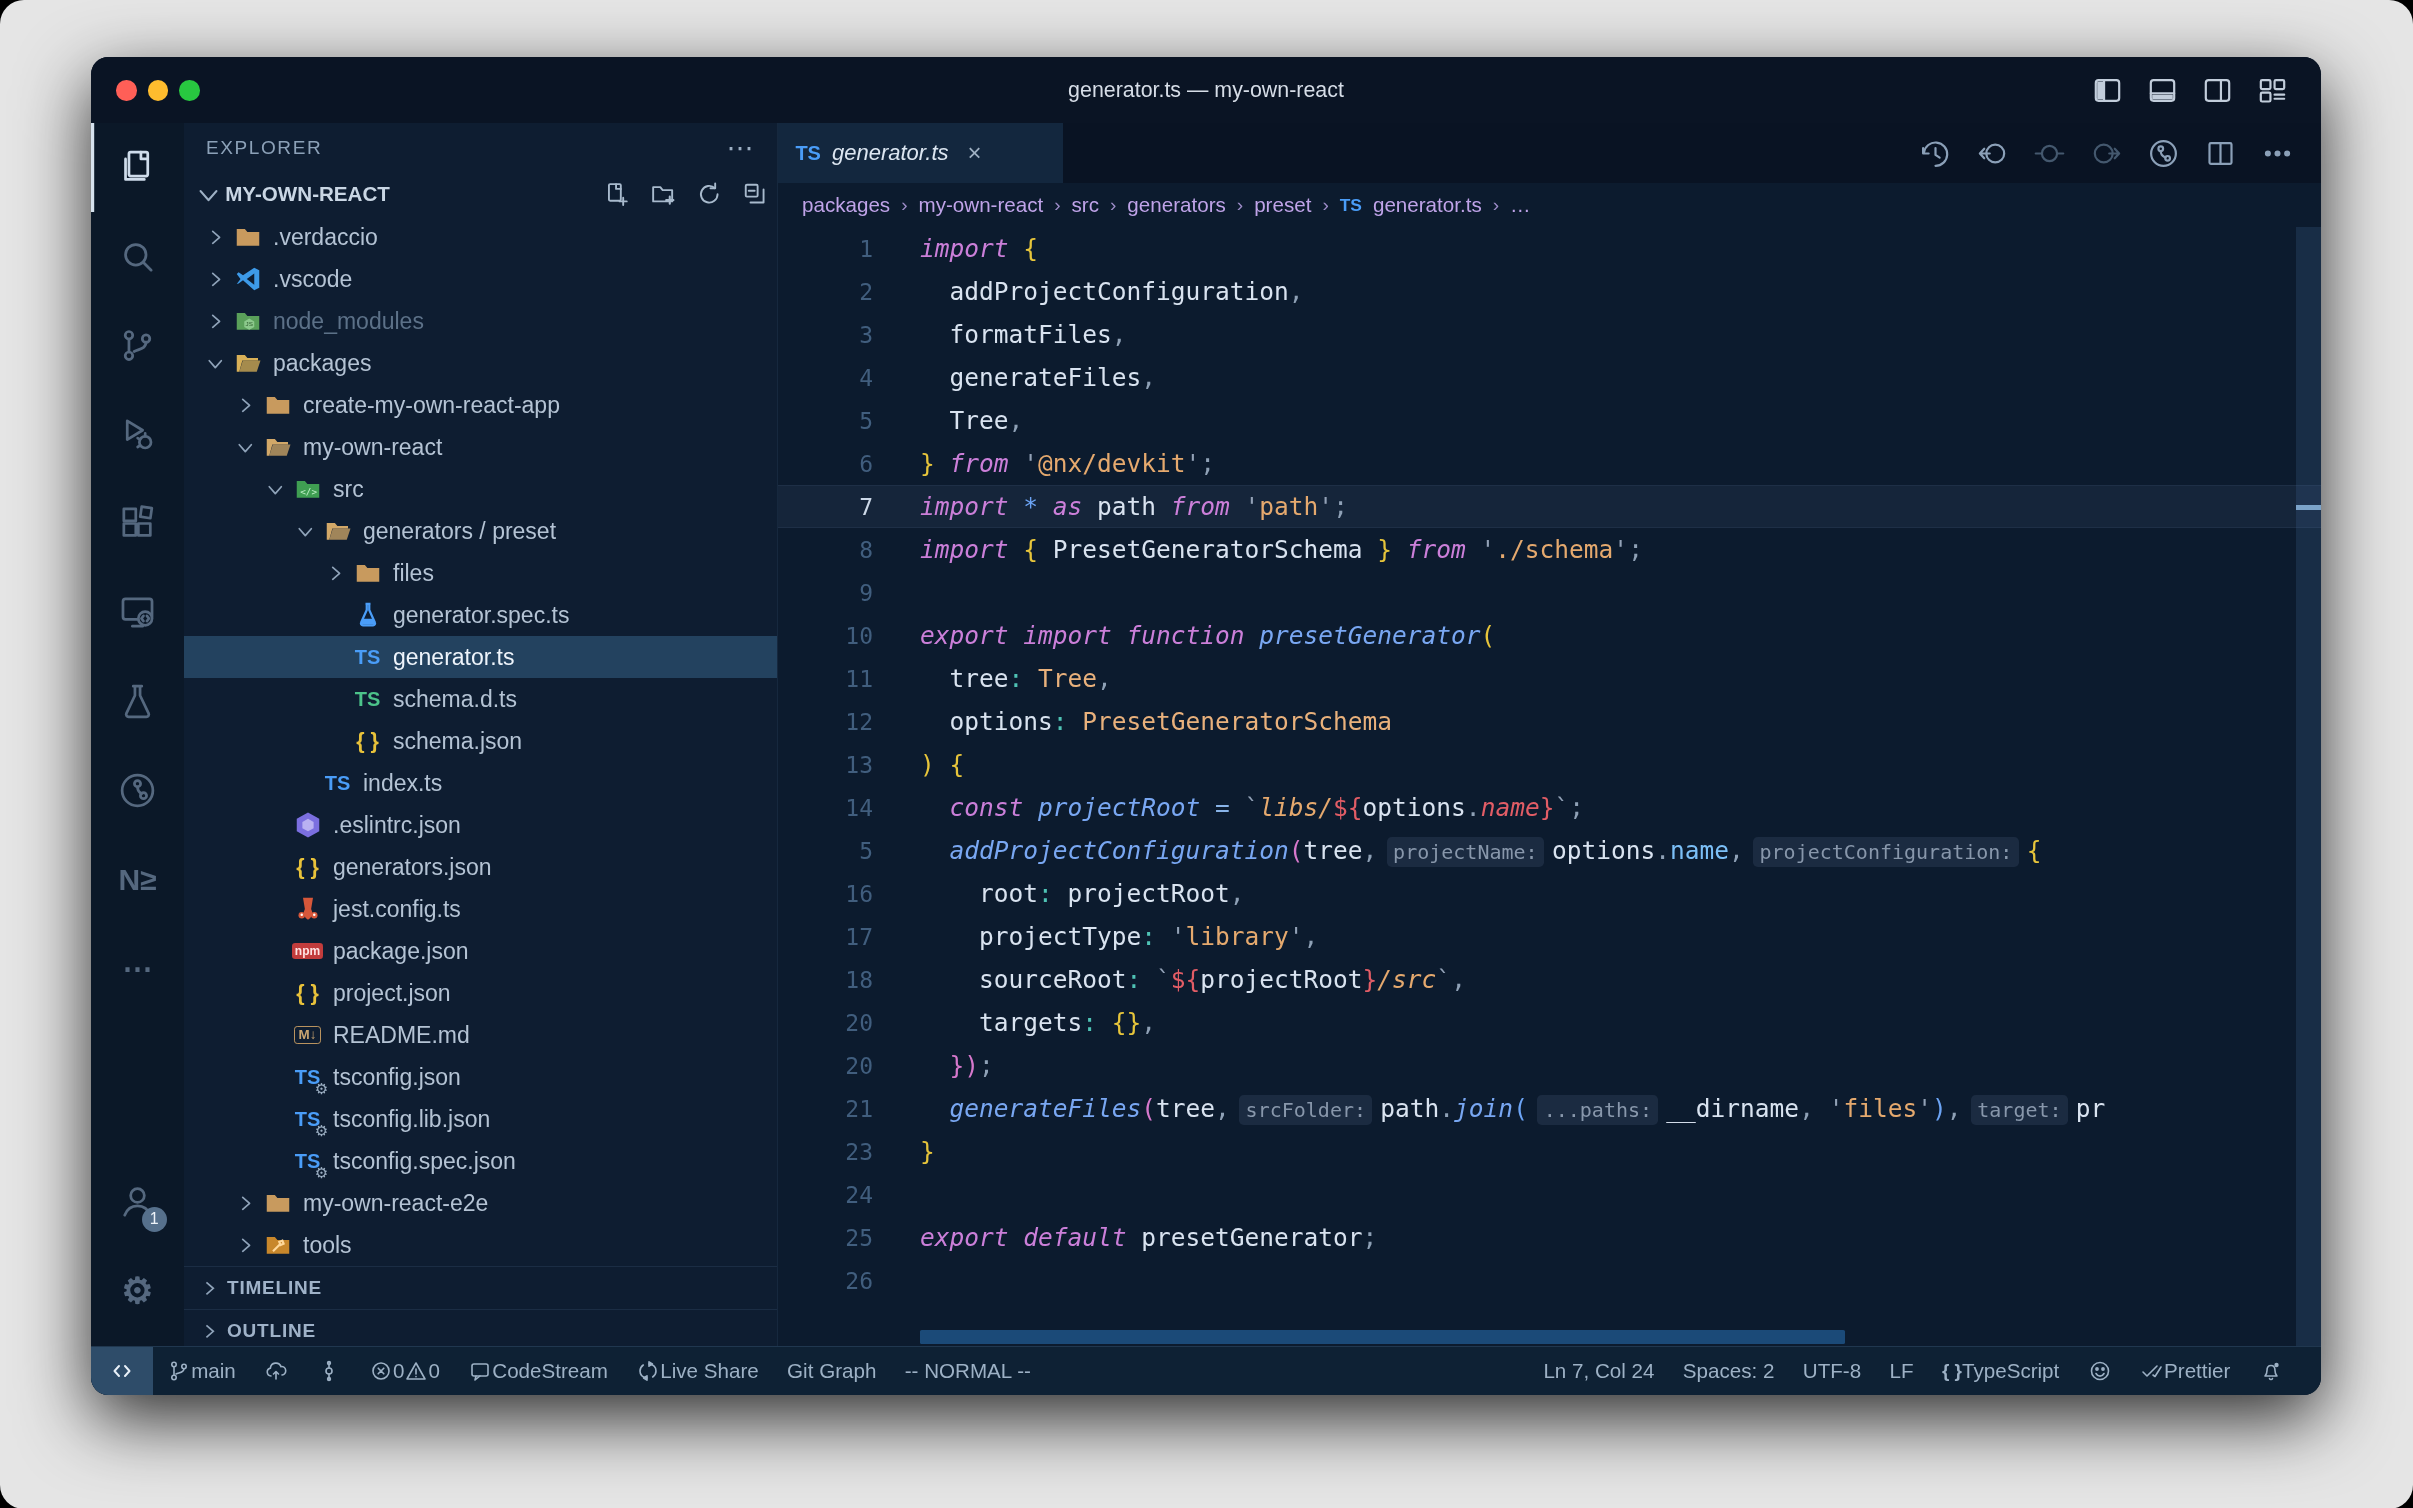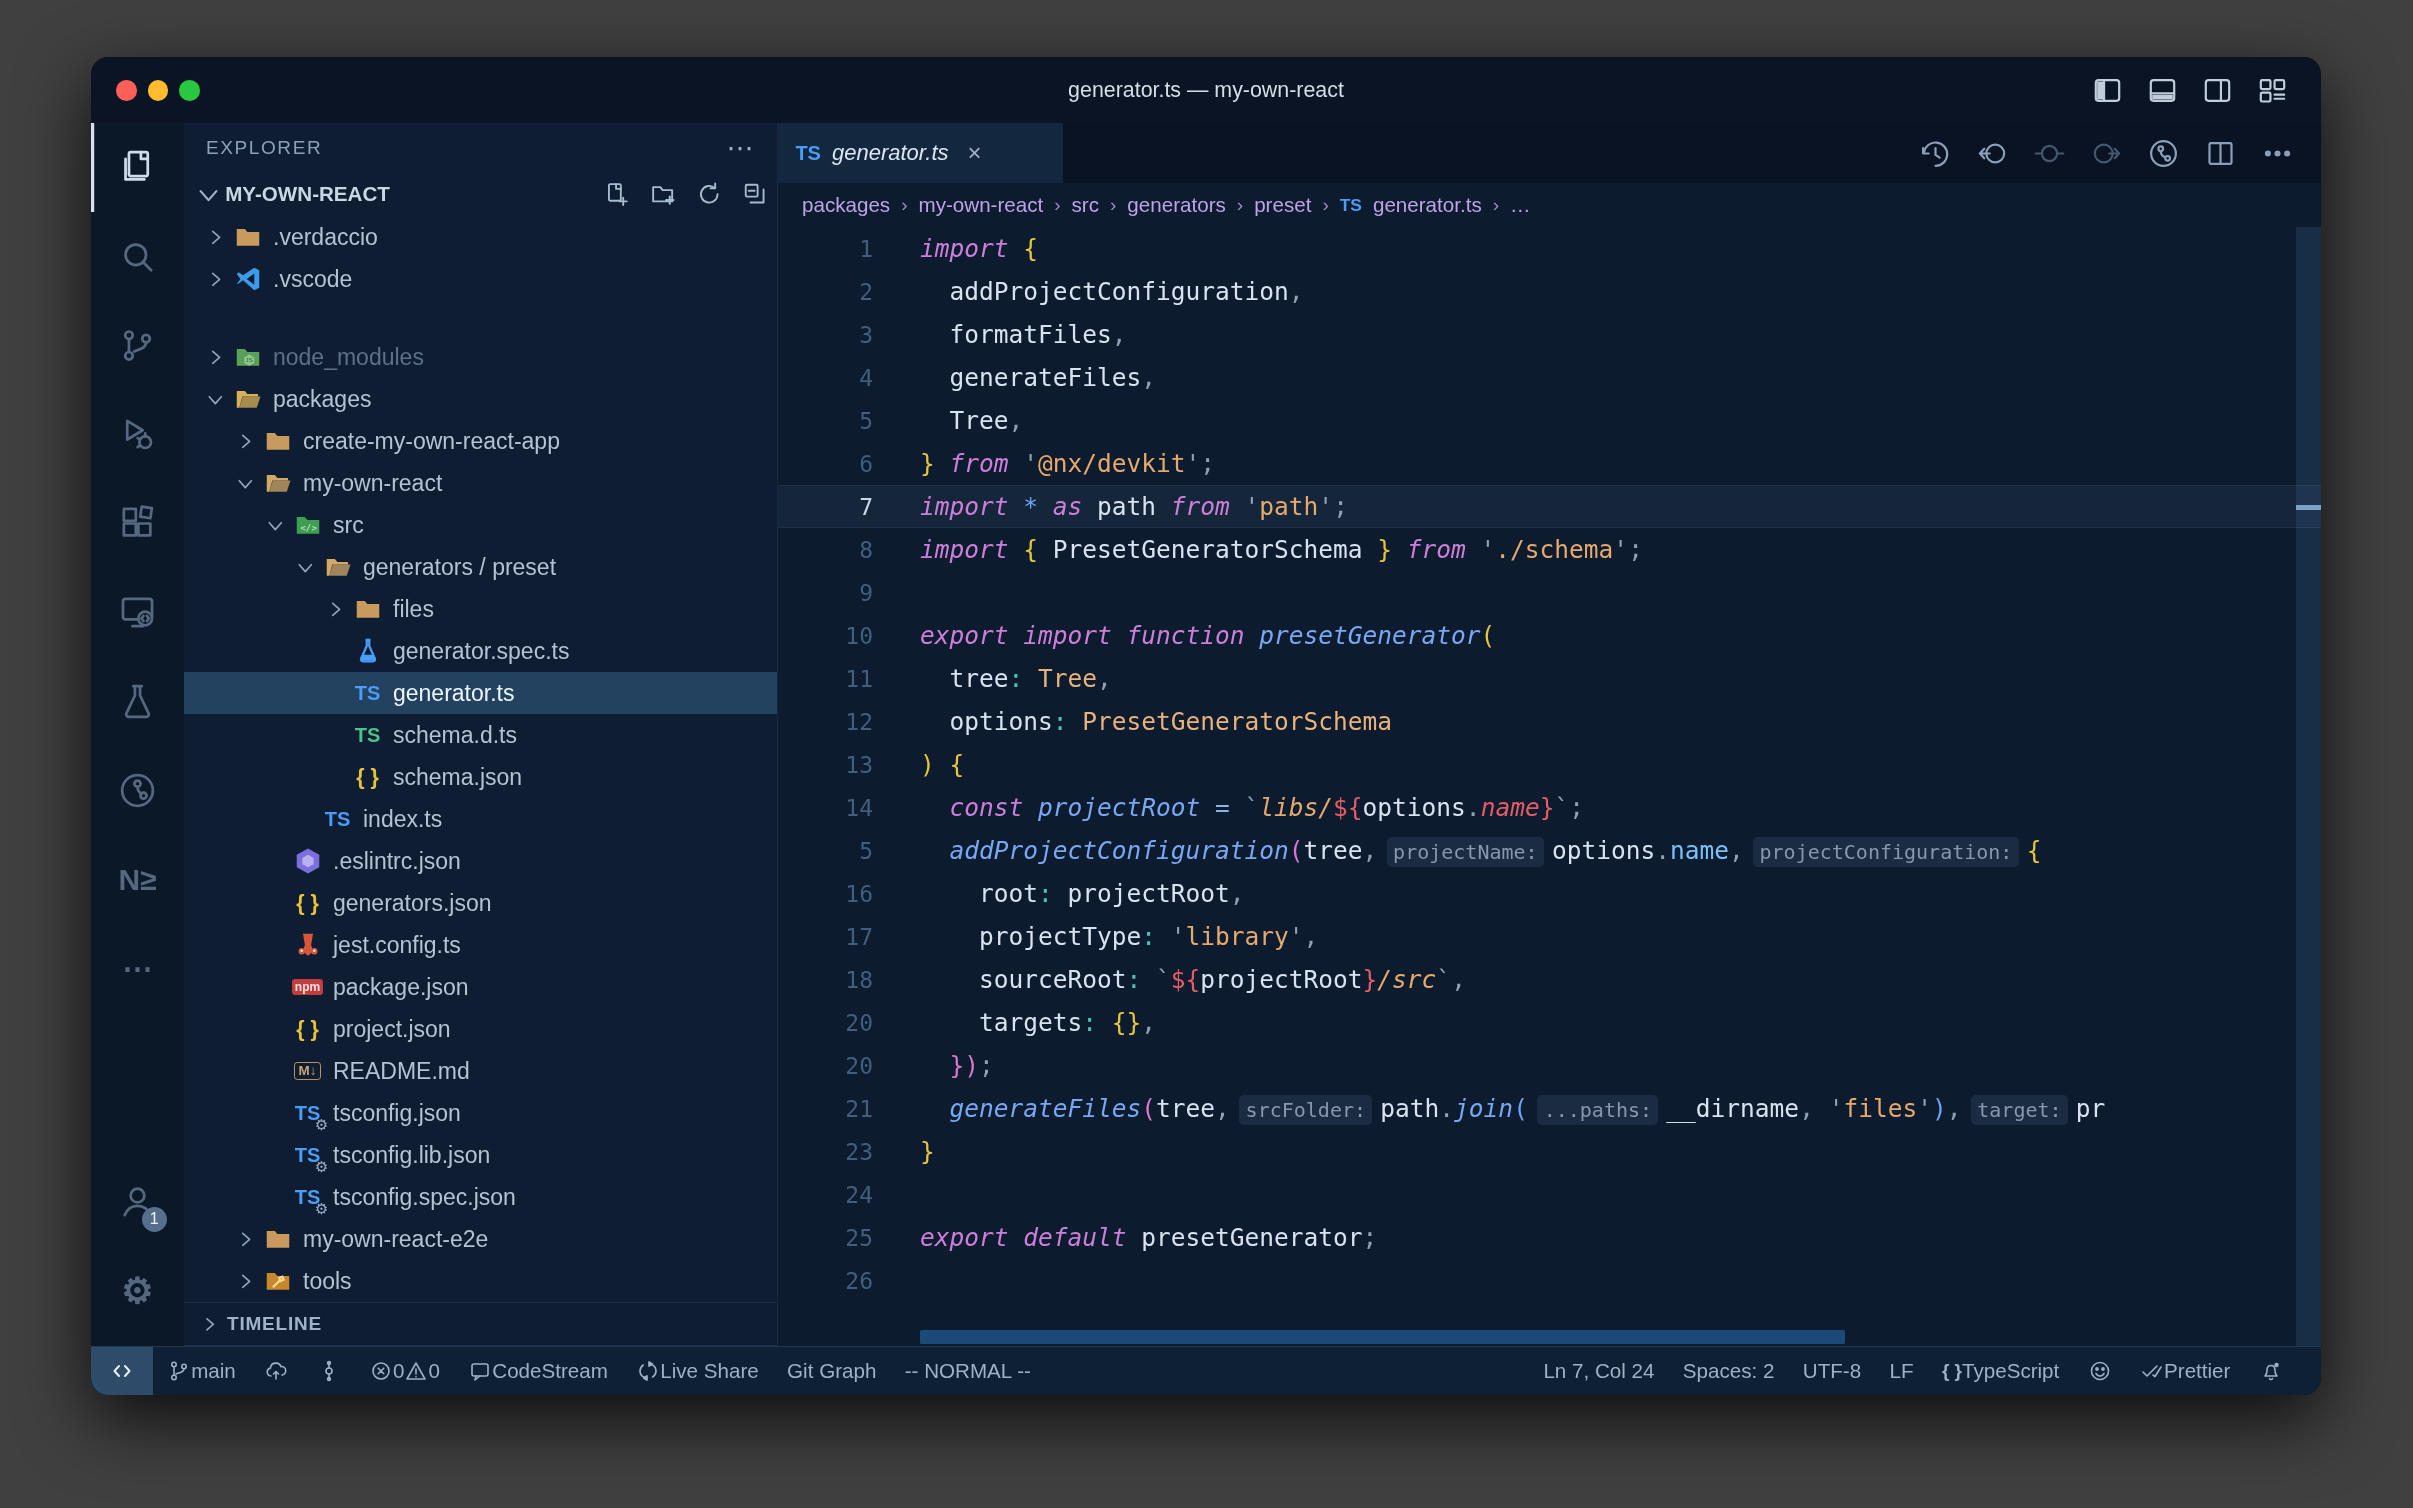--- a/index.html
+++ b/index.html
@@ -1,17 +1,17 @@
 <!DOCTYPE html>
 <html style="font-size:12.7px"><head>
 <meta charset="utf-8">
 <style>
   html,body{margin:0;padding:0;background:#000;}
-  .screen{position:relative;width:2413px;height:1509px;background:#404040;overflow:hidden;
-          font-family:"Liberation Sans",sans-serif;-webkit-font-smoothing:antialiased;}
+  .screen{position:relative;width:2413px;height:1509px;background:#e5e5e5;overflow:hidden;
+          font-family:"Liberation Sans",sans-serif;border-radius:24px;-webkit-font-smoothing:antialiased;}
   .window{position:absolute;left:91px;top:57px;width:2230px;height:1338px;background:#0c1a2d;
           border-radius:17.4px;overflow:hidden;box-shadow:0 24px 71px rgba(0,0,0,.8);display:flex;flex-direction:column;}
   
   .titlebar{height:66px;background:#0a1424;position:relative;flex:0 0 auto;display:flex;align-items:center;}
   .traffic{position:absolute;left:25px;top:23px;display:flex;gap:11px;}
   .light{width:20.6px;height:20.6px;border-radius:50%;}
   .title{width:100%;text-align:center;color:#d6dde7;font-size:21.4px;}
   .wctrls{position:absolute;right:32px;top:16px;display:flex;gap:22px;color:#c2cddb;}
   .wctrls .icon{width:32px;height:35px;}
   
@@ -306,21 +306,21 @@
                 </svg>
               </span>
               <span class="ficon" style="width: 35px; height: 30px;">
                 <svg viewBox="0 0 24 24" width="30">
                   <path d="M17 3l4 2v14l-4 2-9-8-3.5 2.5L3 16l3-4-3-4 1.5-1.5L8 9z" fill="#3d9ae8"></path>
                   <path d="M17 7.5v9L11 12z" fill="#0e1d31"></path>
                 </svg>
               </span>
               <span>.vscode</span>
             </div>
-            <div class="trow dim" style="padding-left: 16px; margin-top: 36px;">
+            <div class="trow dim" style="padding-left: 16px;">
               <span class="chev">
                 <svg viewBox="0 0 24 24" fill="none" stroke="currentColor" stroke-width="1.6" stroke-linecap="round" stroke-linejoin="round">
                   <path d="M9 5l8 7-8 7" stroke-width="2"></path>
                 </svg>
               </span>
               <span class="ficon" style="width: 35px; height: 30px;">
                 <svg viewBox="0 0 24 24" width="30" style="font-size:29px">
                   <path d="M3 5.5h6.5l2 2.5H21v11H3z" fill="#5aa05a"></path>
                   <path d="M13 10l4 2.3v4.4L13 19l-4-2.3v-4.4z" fill="#8cc98c"></path>
                   <text x="13" y="16.2" font-size="5" fill="#2d5a2d" text-anchor="middle" font-family="Liberation Sans">JS</text>

